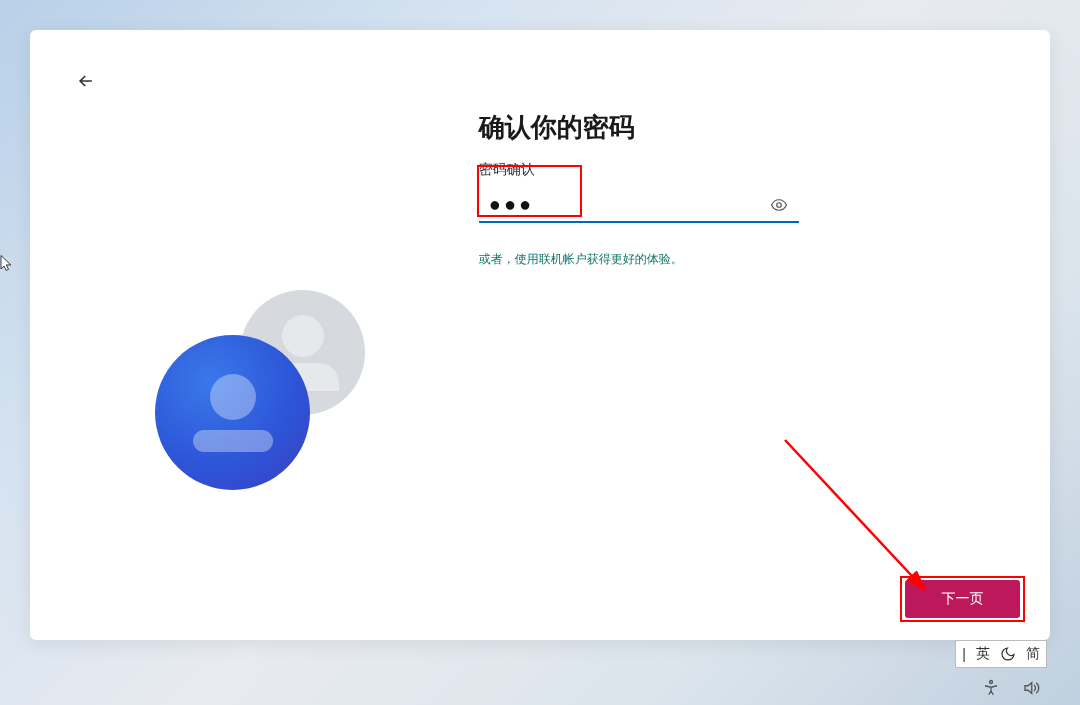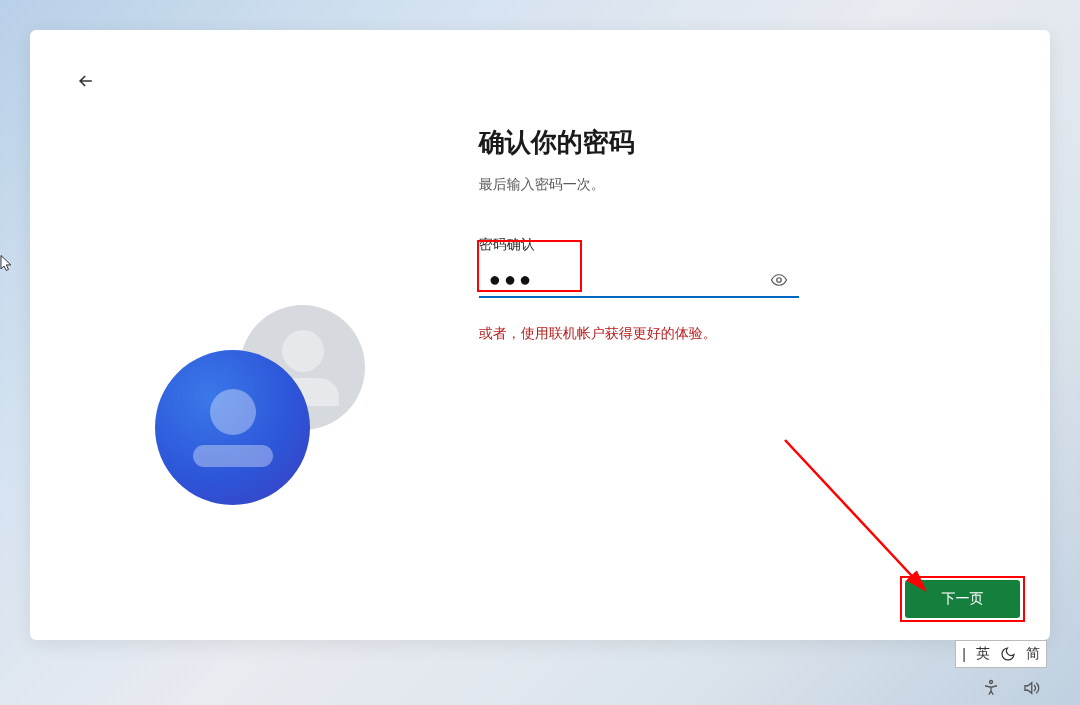--- a/index.html
+++ b/index.html
@@ -30,21 +30,21 @@
       display: flex;
       align-items: center;
       justify-content: center;
       cursor: pointer;
       color: #333;
     }
     .back-btn svg { width: 20px; height: 20px; }
     .content-row {
       display: flex;
       height: 100%;
-      padding-top: 70px;
+      padding-top: 55px;
       border-radius: 17px;
     }
     .left-pane {
       width: 44%;
       position: relative;
     }
     .avatar-group {
       position: absolute;
       left: 155px;
       top: 205px;
@@ -141,31 +141,31 @@
       width: 28px;
       height: 28px;
       display: flex;
       align-items: center;
       justify-content: center;
       color: #555;
       cursor: pointer;
     }
     .reveal-btn svg { width: 18px; height: 18px; }
     .alt-link {
-      font-size: 14px;
-      color: #b91c1c;
+      font-size: 12px;
+      color: #0f766e;
       cursor: pointer;
     }
     .next-btn {
       position: absolute;
       right: 30px;
       bottom: 22px;
       width: 115px;
       height: 38px;
-      background: #15803d;
+      background: #be185d;
       color: #fff;
       border: none;
       font-size: 14px;
       cursor: pointer;
       border-radius: 3px;
     }
     .next-highlight {
       position: absolute;
       right: 25px;
       bottom: 18px;
@@ -233,21 +233,20 @@
         </div>
         <div class="avatar-fg">
           <div class="head"></div>
           <div class="body"></div>
         </div>
       </div>
     </div>
 
     <div class="right-pane">
       <h1 class="page-title">确认你的密码</h1>
-      <p class="page-subtitle">最后输入密码一次。</p>
 
       <div class="field-label">密码确认</div>
       <div class="password-wrap">
         <input type="text" class="password-input" value="●●●" style="">
         <div class="reveal-btn">
           <svg viewBox="0 0 24 24" fill="none" stroke="currentColor" stroke-width="1.6">
             <path d="M2 12s3.5-7 10-7 10 7 10 7-3.5 7-10 7-10-7-10-7z"></path>
             <circle cx="12" cy="12" r="3"></circle>
           </svg>
         </div>

